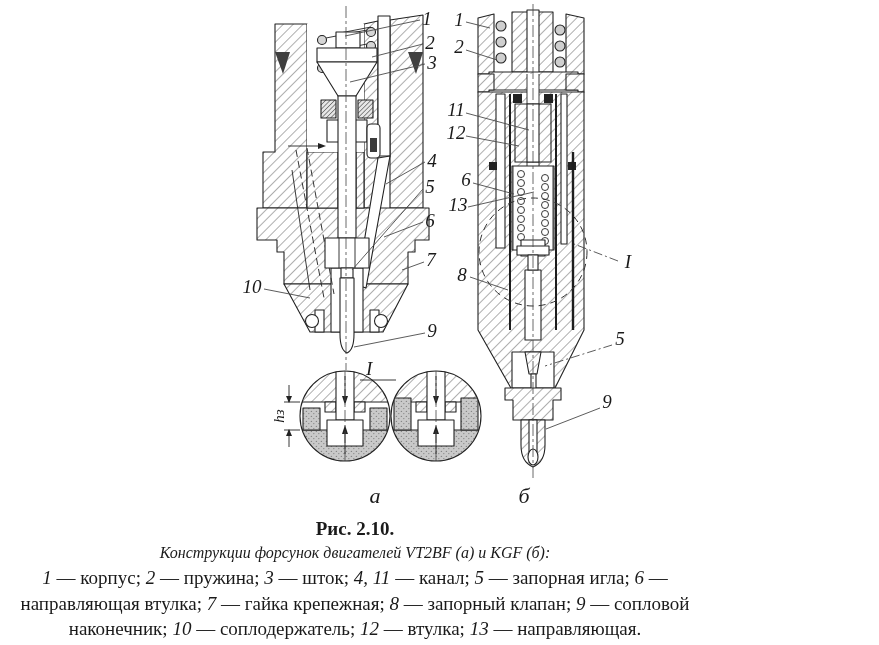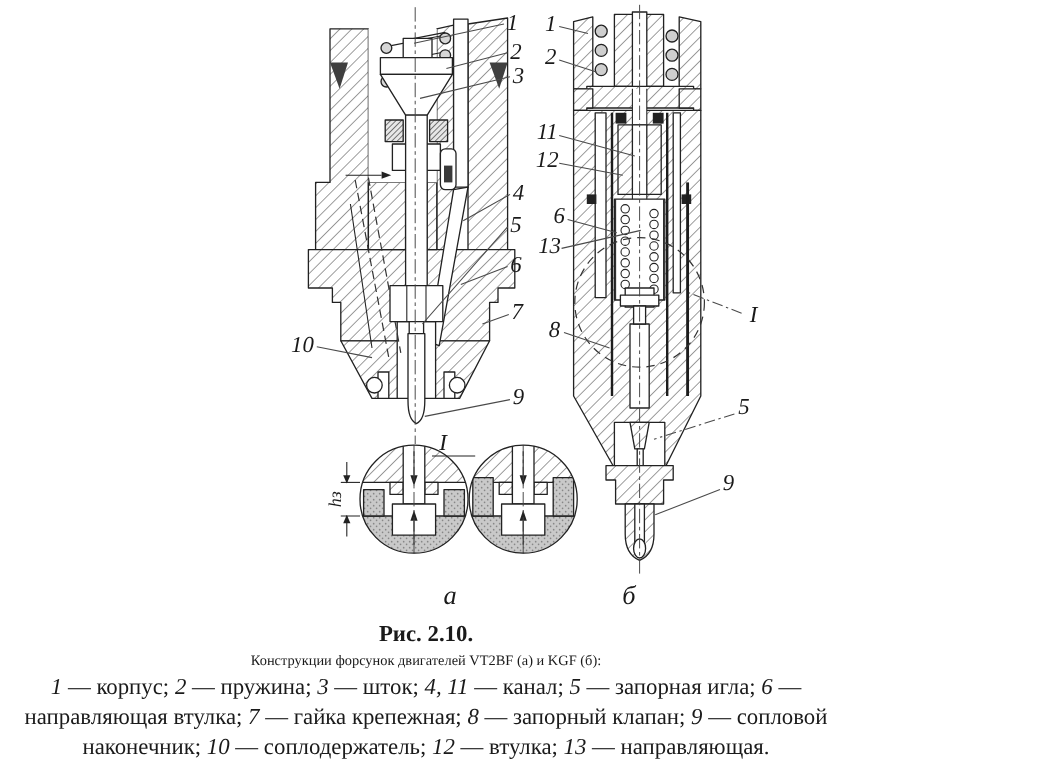--- a/index.html
+++ b/index.html
@@ -13,21 +13,21 @@
   .sub{font-style:italic;font-size:22px;fill:#1a1a1a;}
   .dim{font-style:italic;font-size:15px;fill:#1a1a1a;}
   .ol{stroke:#222;stroke-width:1.1;stroke-linejoin:round;}
   .thin{stroke:#222;stroke-width:0.9;fill:none;}
   .ldr{stroke:#4a4a4a;stroke-width:0.9;fill:none;}
   .ldrdash{stroke:#4a4a4a;stroke-width:0.9;fill:none;stroke-dasharray:9 3 2 3;}
   .cl{stroke:#444;stroke-width:0.8;fill:none;stroke-dasharray:12 3 3 3;}
   .hid{stroke:#333;stroke-width:1;fill:none;stroke-dasharray:7 4;}
   .caption{width:710px;text-align:center;margin-top:5px;line-height:1.3;}
   .fig-num{font-weight:bold;font-size:19px;margin:0;}
-  .fig-title{font-size:12px;margin:1px 0 2px 0;}
+  .fig-title{font-style:italic;font-size:16px;margin:1px 0 2px 0;}
   .fig-legend{font-size:19px;margin:0 4px;line-height:1.32;font-family:Liberation Serif, serif;}
   .fig-legend i{font-style:italic;}
 </style>
 </head>
 <body>
 
 <svg width="879" height="512" viewBox="0 0 879 512">
   <defs>
     <pattern id="hatch" width="7" height="7" patternUnits="userSpaceOnUse" patternTransform="rotate(45)">
       <rect width="7" height="7" fill="#ffffff"></rect>

